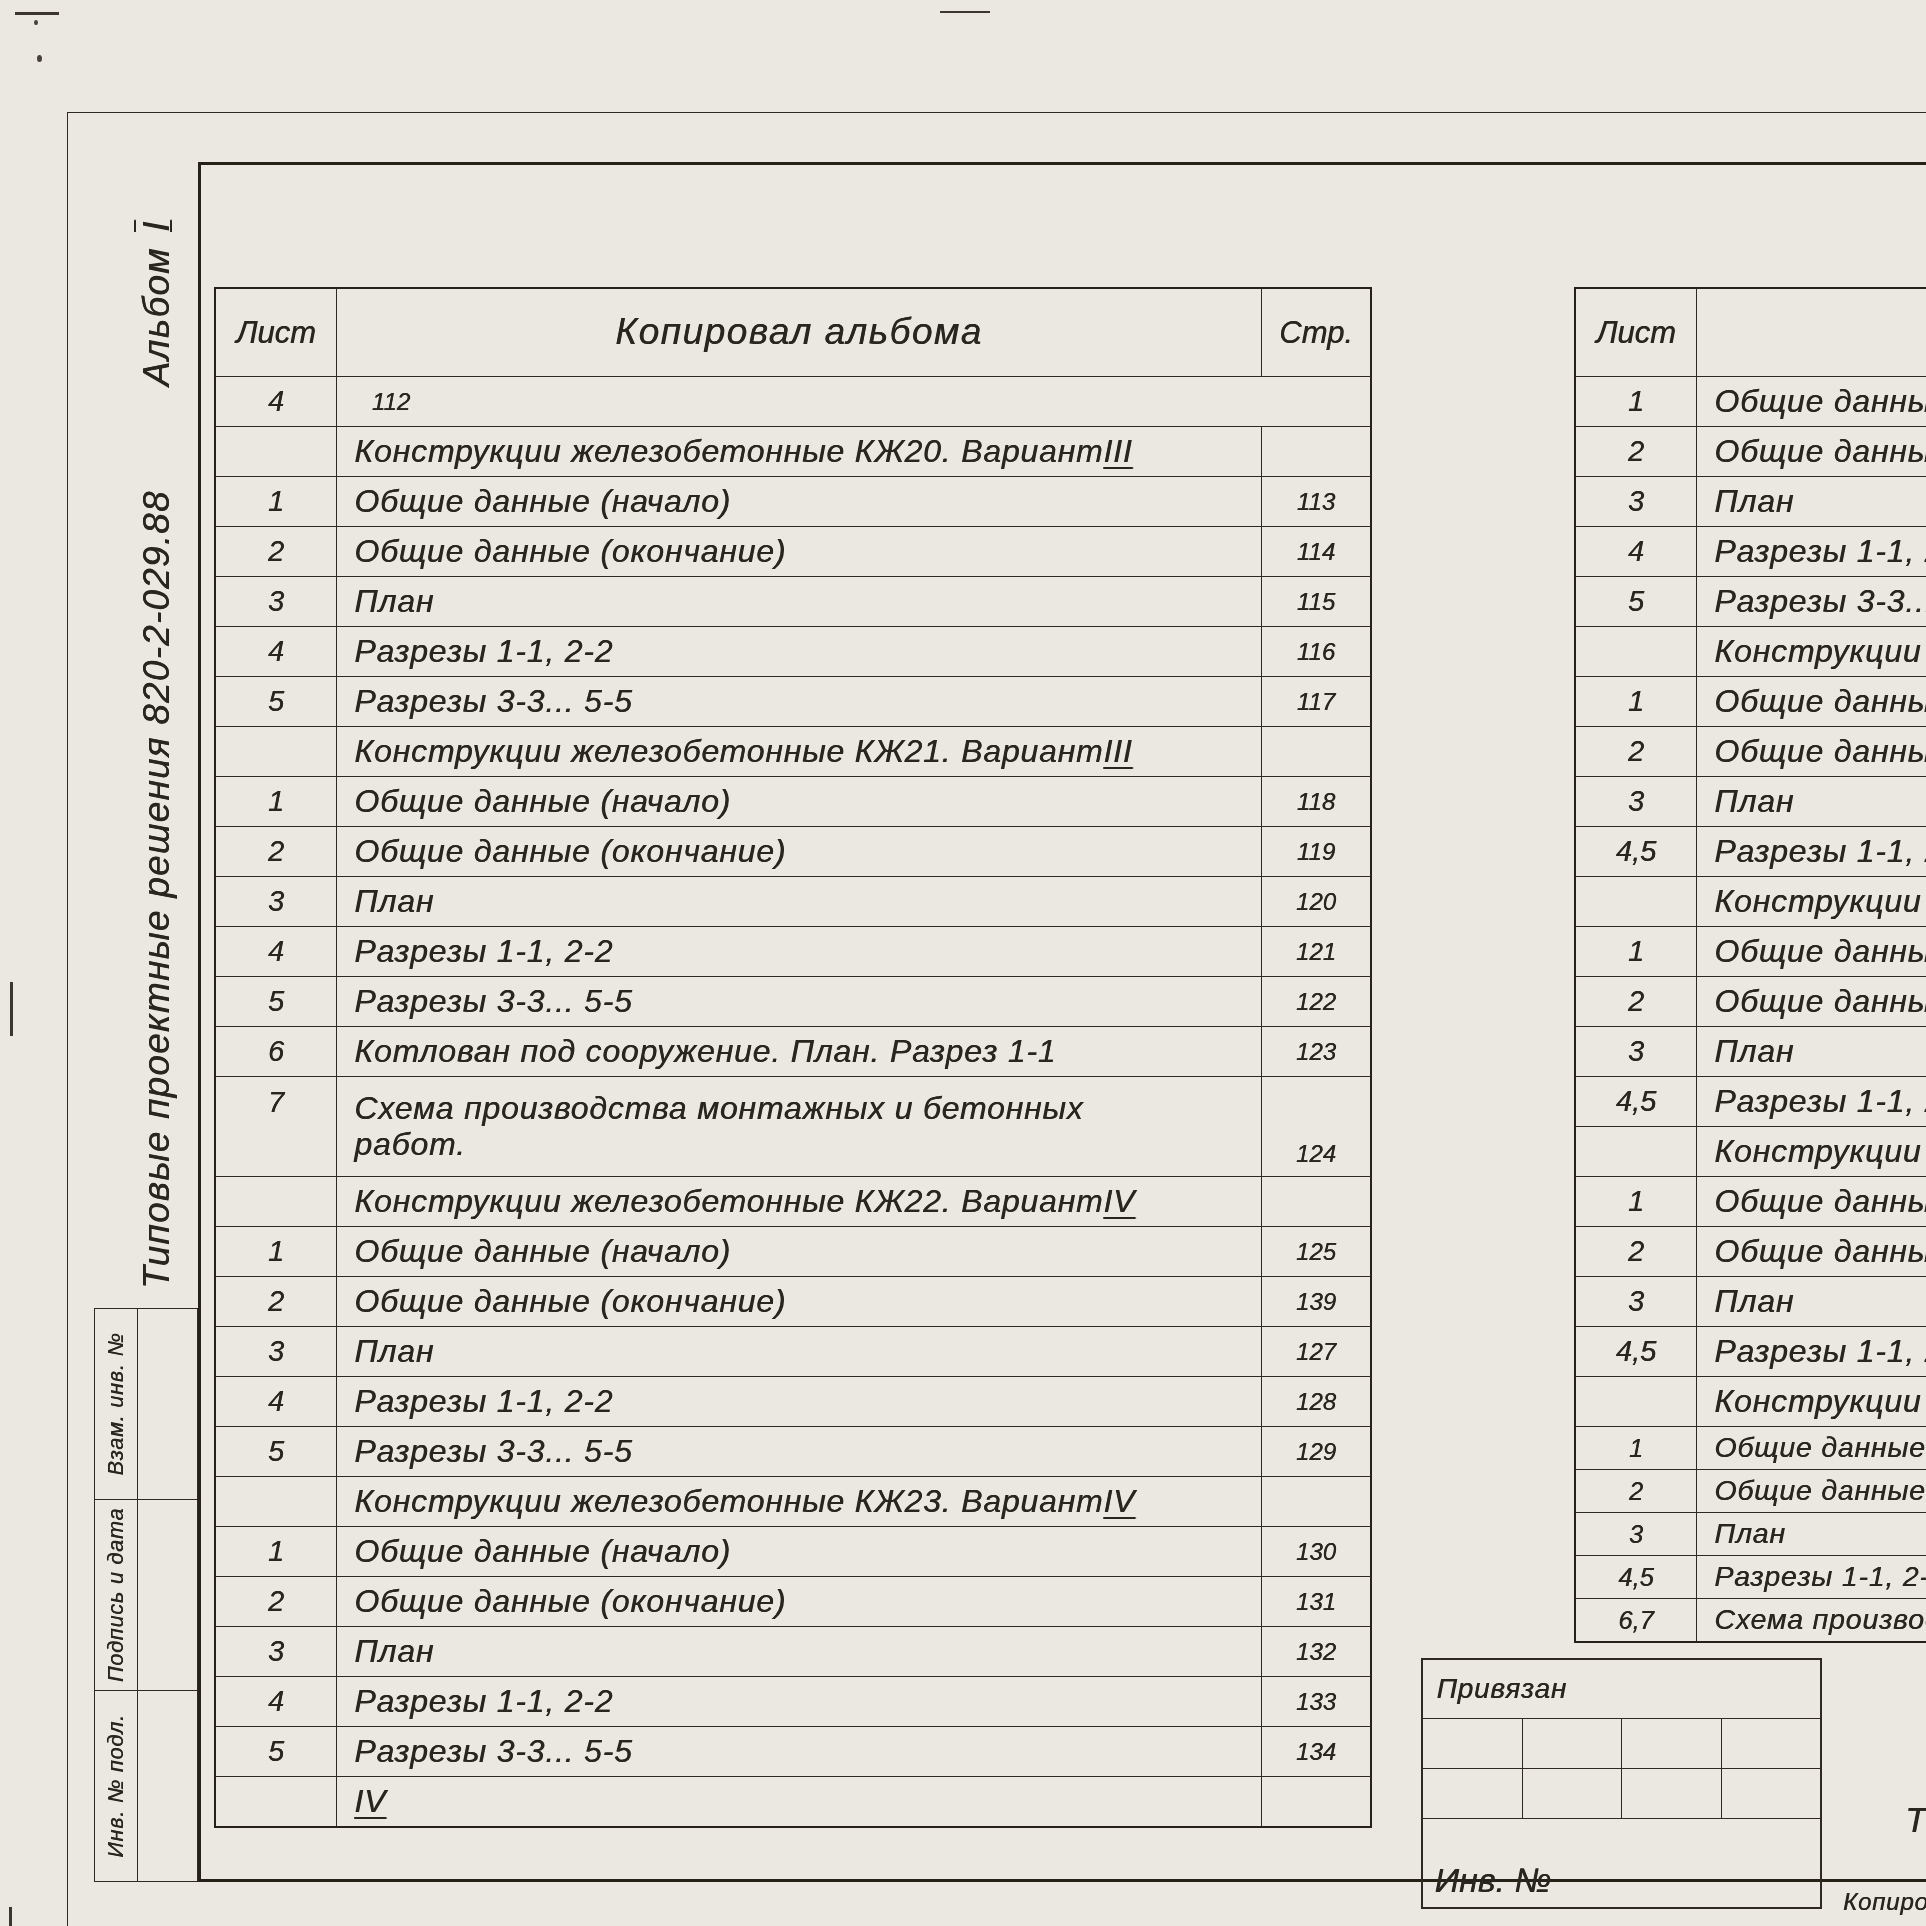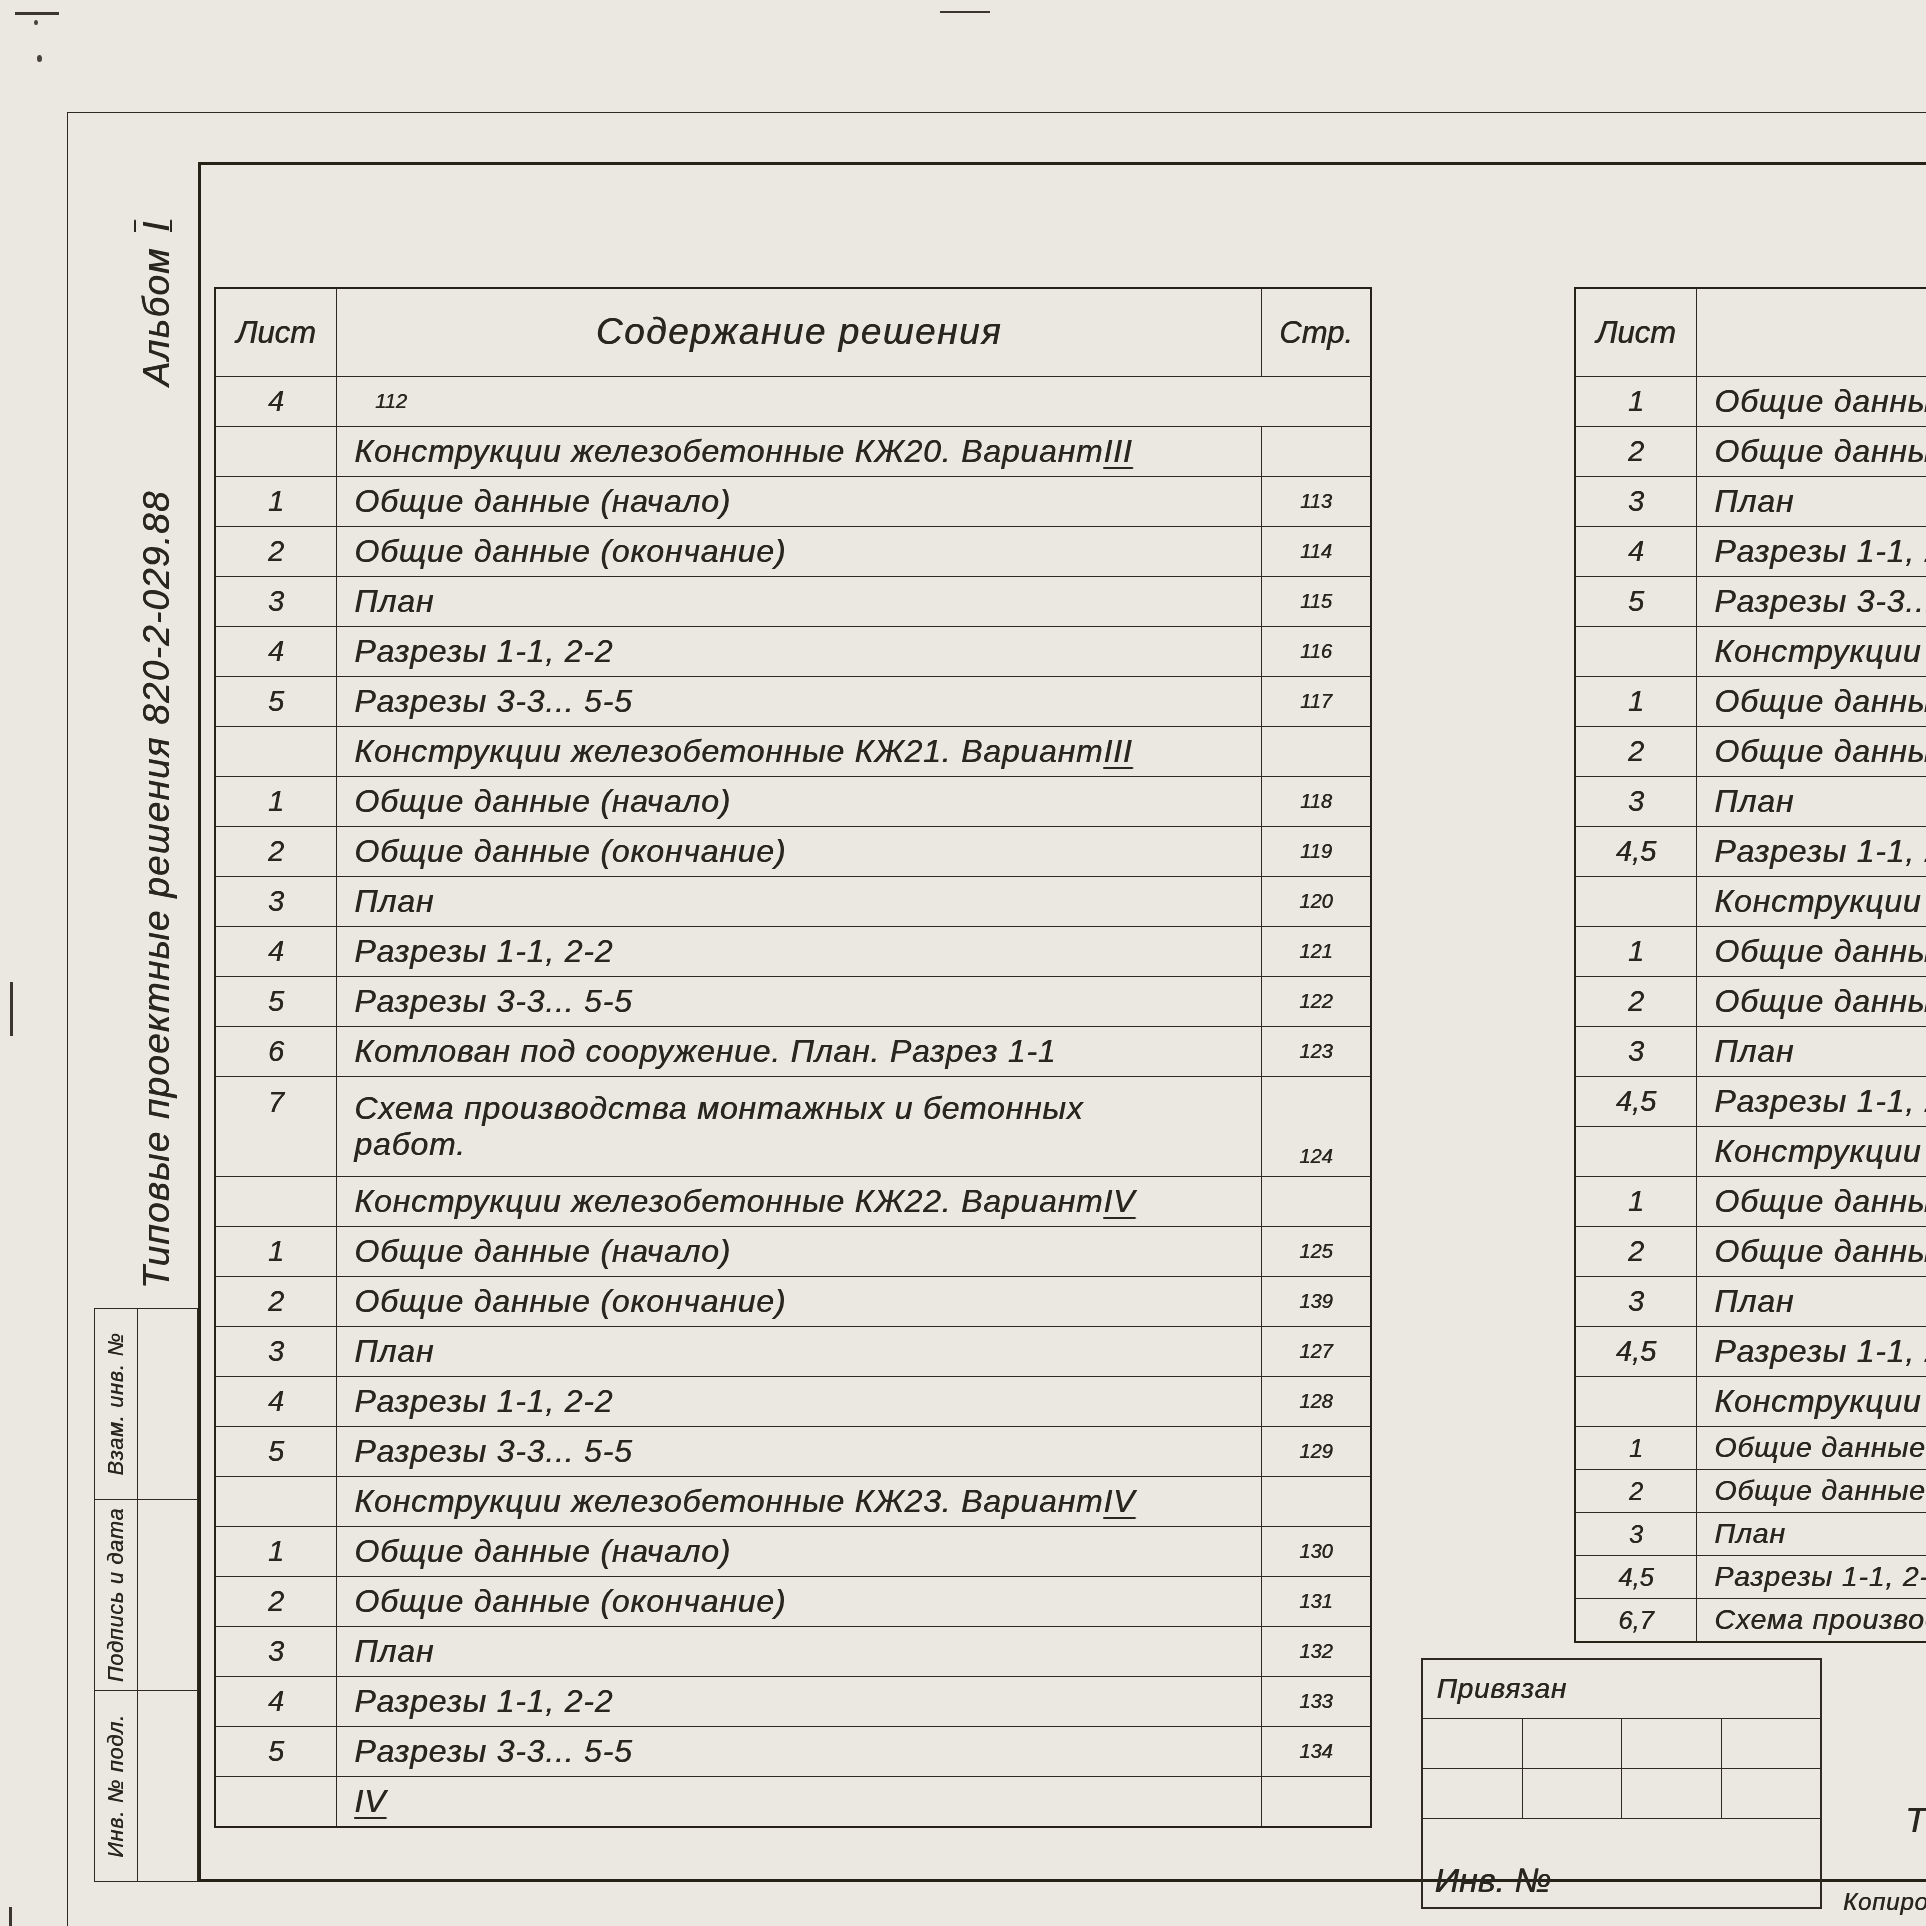--- a/index.html
+++ b/index.html
@@ -27,21 +27,21 @@
   .thead{display:flex;min-height:87px}
   .thead .c{font-size:31px}
   .thead .c-content{justify-content:center;padding:0;font-size:37px;letter-spacing:1.5px}
   .trow{display:flex;min-height:50px;border-top:1.9px solid #2e2a23}
   .trow.tall{min-height:100px}
   .trow.short{min-height:43px}
   .c{display:flex;align-items:center}
   .c-sheet{width:121px;border-right:1.9px solid #2e2a23;justify-content:center;font-size:29px}
   .c-content{flex:1;border-right:1.9px solid #2e2a23;padding:0 4.6px 0 17.3px;letter-spacing:0.8px;
        white-space:pre-line;line-height:1.1}
-  .c-page{width:108px;justify-content:center;font-size:20px}
+  .c-page{width:108px;justify-content:center;font-size:24px}
   .tall .c-sheet{align-items:flex-start;padding-top:8.5px}
   .tall .c-page{align-items:flex-end;padding-bottom:8.5px}
   .short .c-content{font-size:28.5px}
   .short .c-sheet,.short .c-page{font-size:25.4px}
   .roman{text-decoration:underline;text-decoration-thickness:1.9px;text-underline-offset:4.6px}
   .pb{position:absolute;left:1421px;top:1658px;width:401px;height:251px;border:2.3px solid #2e2a23;
        display:flex;flex-direction:column}
   .pb-r1{height:58px;display:flex;align-items:center;padding-left:13.5px;font-size:28px;letter-spacing:0.8px}
   .pb-r2,.pb-r3{height:50px;border-top:1.9px solid #2e2a23;display:flex}
   .pb-r2 .pc,.pb-r3 .pc{flex:1}
@@ -92,21 +92,21 @@
     <div class="lblcell">
       <span>Инв. № подл.</span>
     </div>
     <div class="rest"></div>
   </div>
 </div>
 
 <div class="toc toc-left">
   <div class="thead">
     <div class="c c-sheet">Лист</div>
-    <div class="c c-content">Содержание решения</div>
+    <div class="c c-content">Копировал альбома</div>
     <div class="c c-page">Стр.</div>
   </div>
 <div class="trow">
       <div class="c c-sheet">4</div>
       <div class="c c-page">112</div>
     </div>
     <div class="trow section">
       <div class="c c-sheet"></div>
       <div class="c c-content"><span>Конструкции железобетонные КЖ20. Вариант </span><span class="roman">III</span></div>
       <div class="c c-page"></div>

